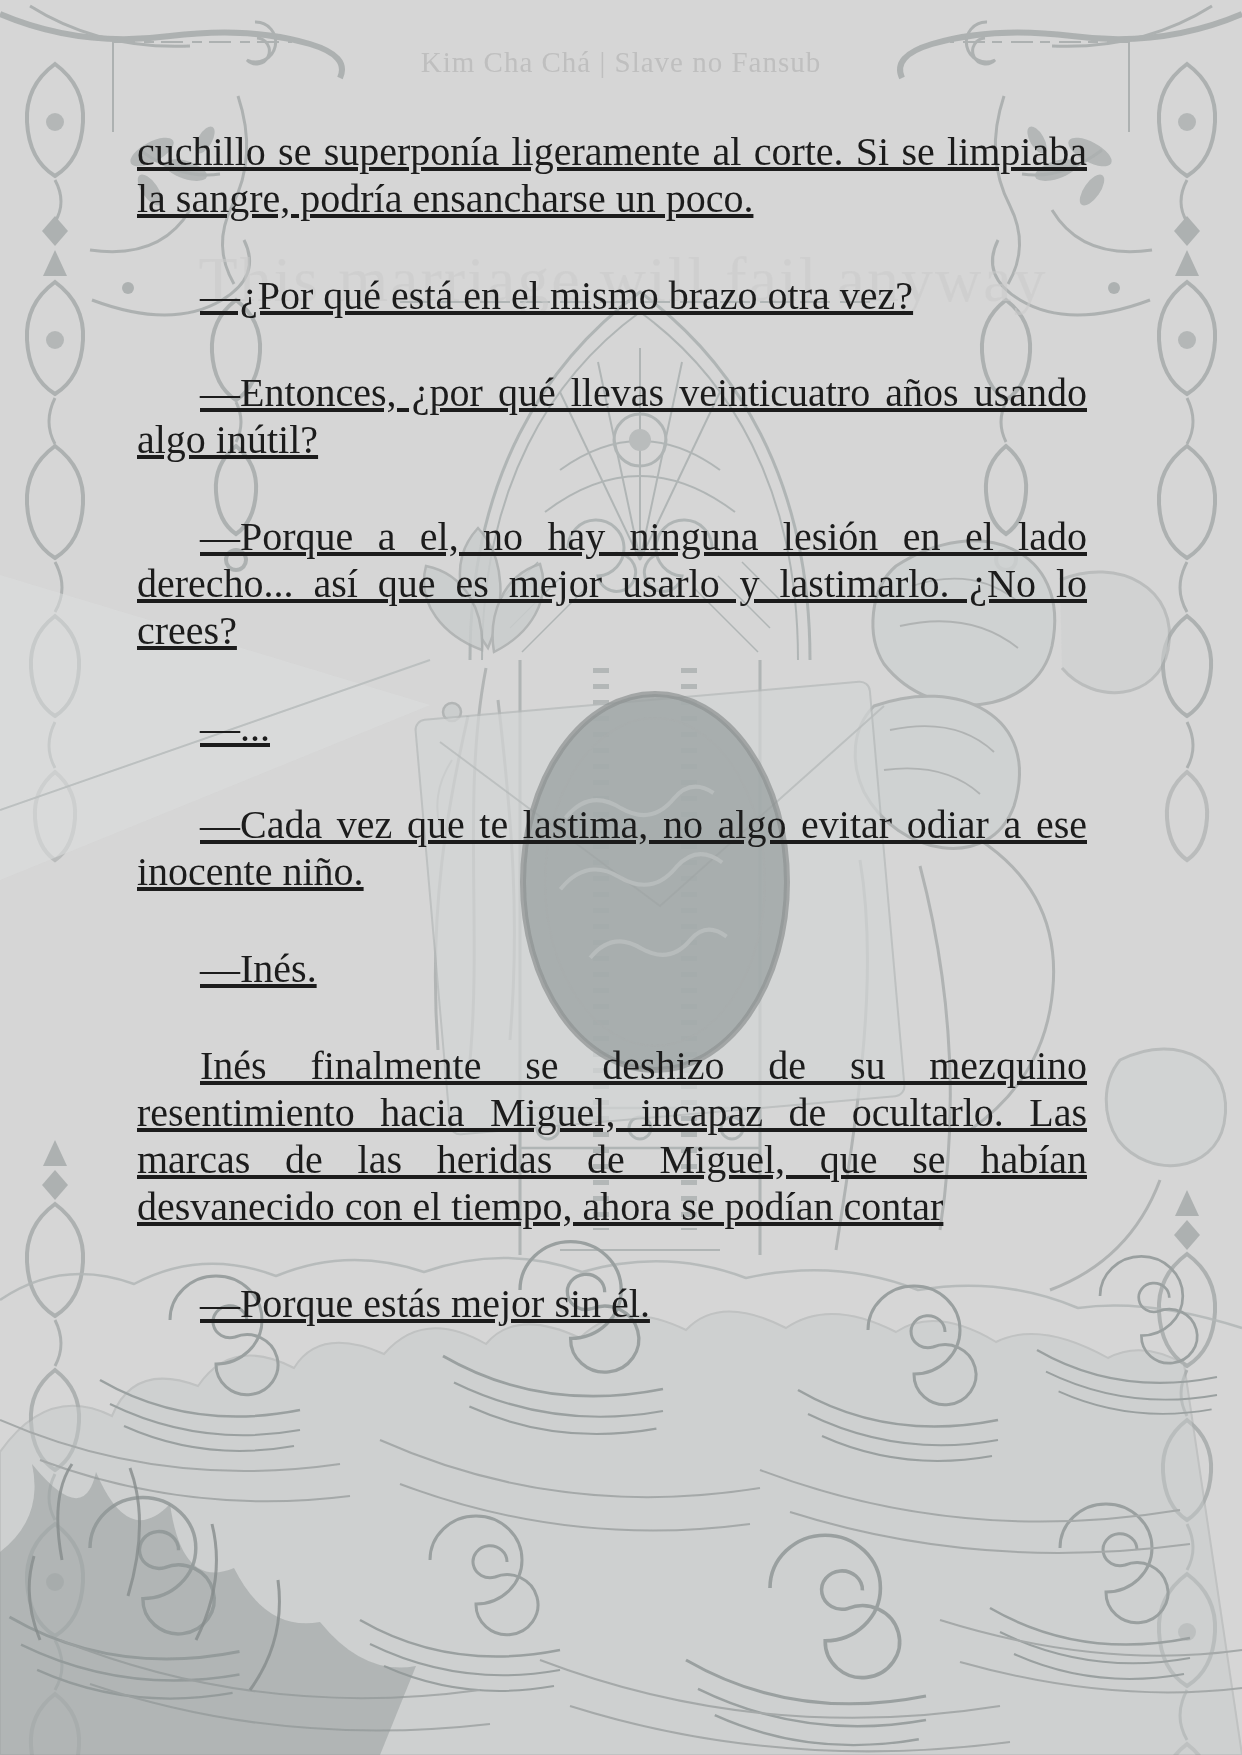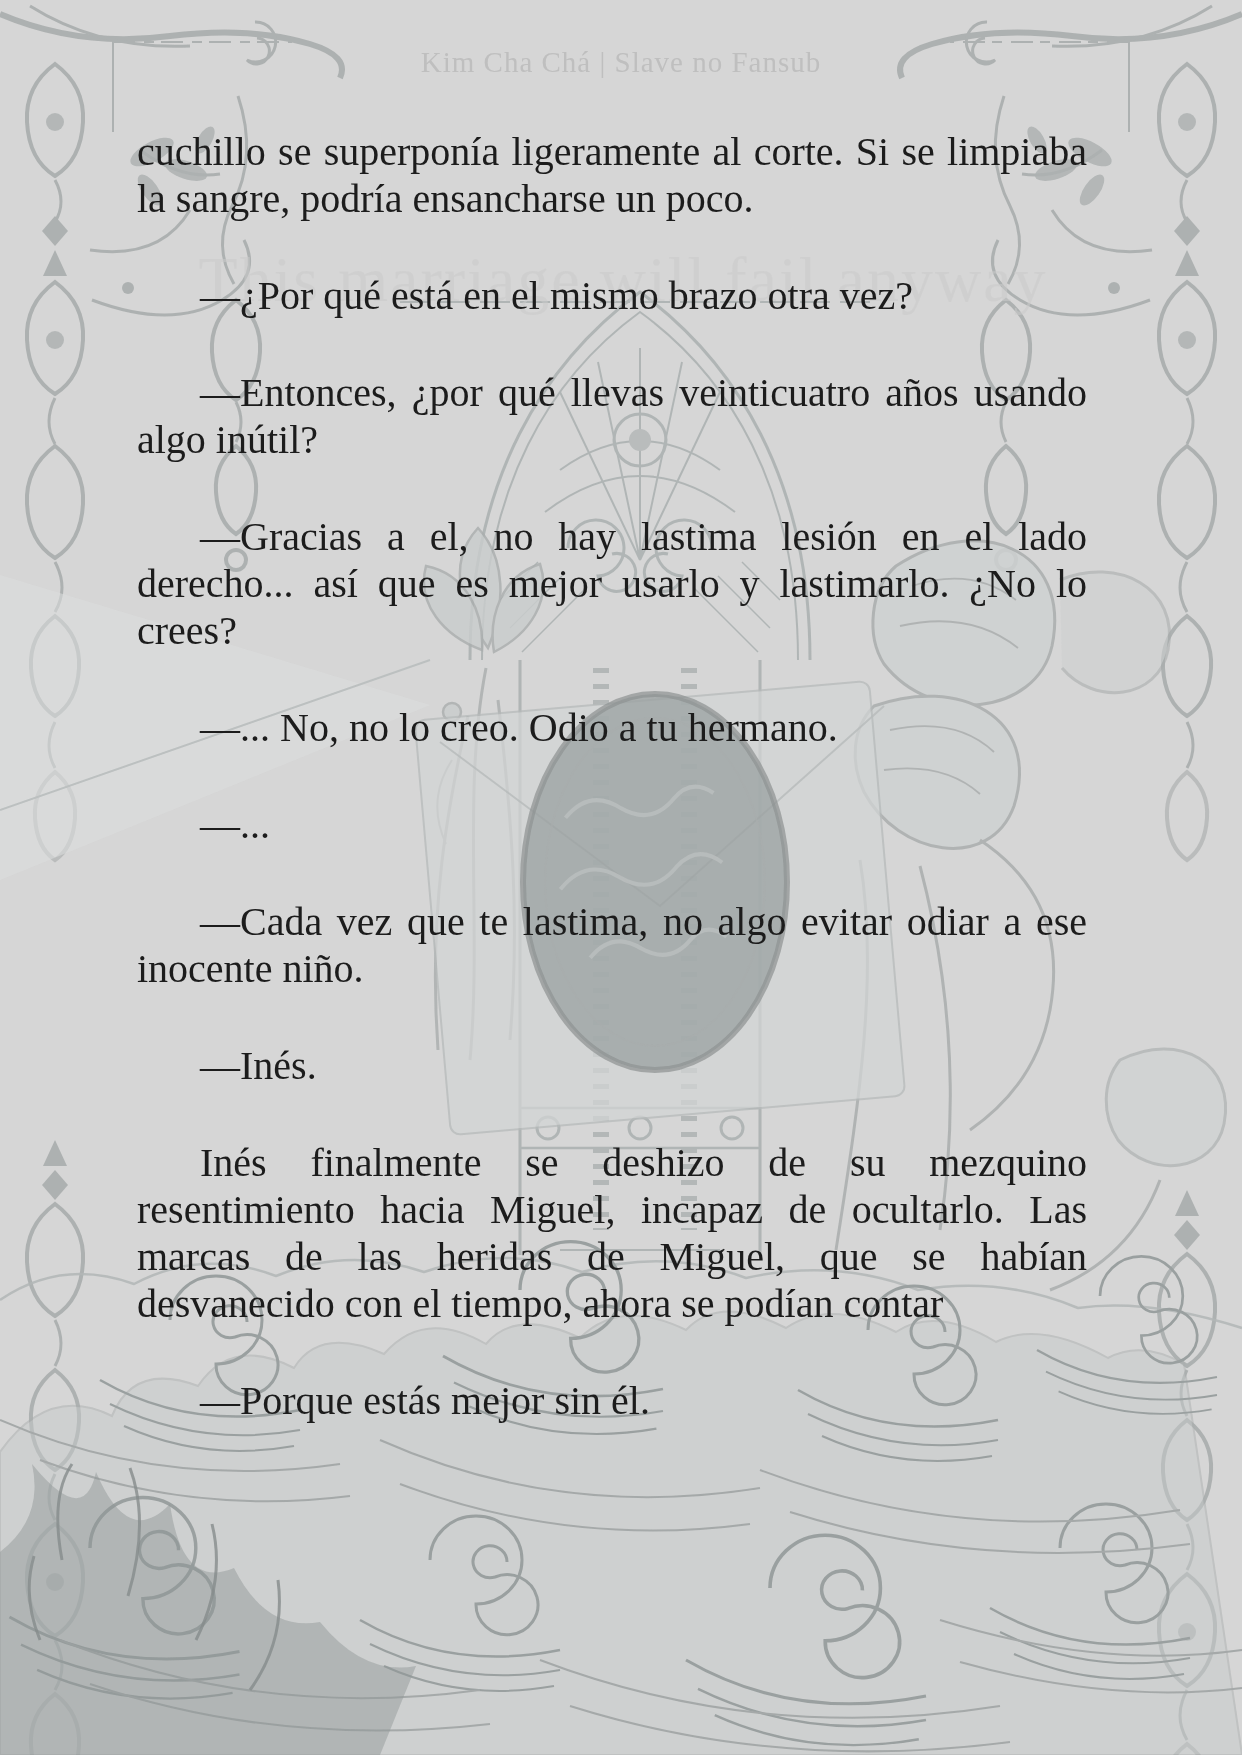--- a/index.html
+++ b/index.html
@@ -36,20 +36,21 @@
     font-size:64px;letter-spacing:2px;
     color:var(--watermark);
     opacity:.55;
     user-select:none;
     white-space:nowrap;
   }
   .page-text{
     position:absolute;
     left:137px;top:128px;width:950px;
     color:var(--ink);
+    text-decoration:underline;
   }
   .page-text p{
     margin:0 0 50px 0;
     font-size:40px;
     line-height:47px;
     text-align:justify;
     text-indent:63px;
   }
   .page-text p.noindent{text-indent:0;}
 </style>
@@ -232,22 +233,21 @@
   </svg>
 
   <div class="watermark-title">This marriage will fail anyway</div>
 
   <div class="header-credit">Kim Cha Chá | Slave no Fansub</div>
 
   <div class="page-text">
       <p class="noindent">cuchillo se superponía ligeramente al corte. Si se limpiaba la sangre, podría ensancharse un poco.</p>
       <p>—¿Por qué está en el mismo brazo otra vez?</p>
       <p>—Entonces, ¿por qué llevas veinticuatro años usando algo inútil?</p>
-      <p>—Gracias a el, no hay lastima lesión en el lado derecho... así que es mejor usarlo y lastimarlo. ¿No lo crees?</p>
-      <p>—... No, no lo creo. Odio a tu hermano.</p>
+      <p>—Porque a el, no hay ninguna lesión en el lado derecho... así que es mejor usarlo y lastimarlo. ¿No lo crees?</p>
       <p>—...</p>
       <p>—Cada vez que te lastima, no algo evitar odiar a ese inocente niño.</p>
       <p>—Inés.</p>
       <p>Inés finalmente se deshizo de su mezquino resentimiento hacia Miguel, incapaz de ocultarlo. Las marcas de las heridas de Miguel, que se habían desvanecido con el tiempo, ahora se podían contar</p>
       <p>—Porque estás mejor sin él.</p>
     </div>
 
 </div>
 
 </body></html>

